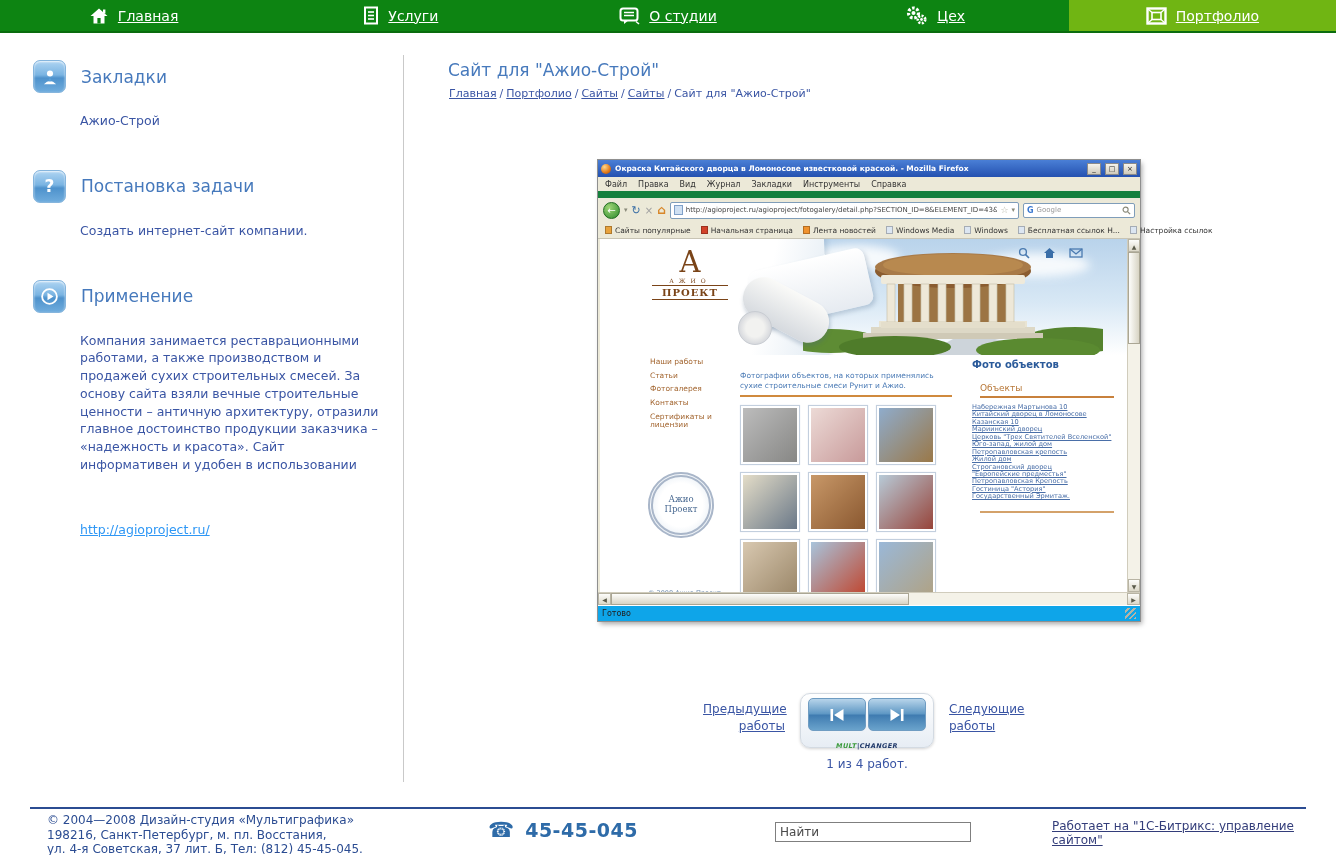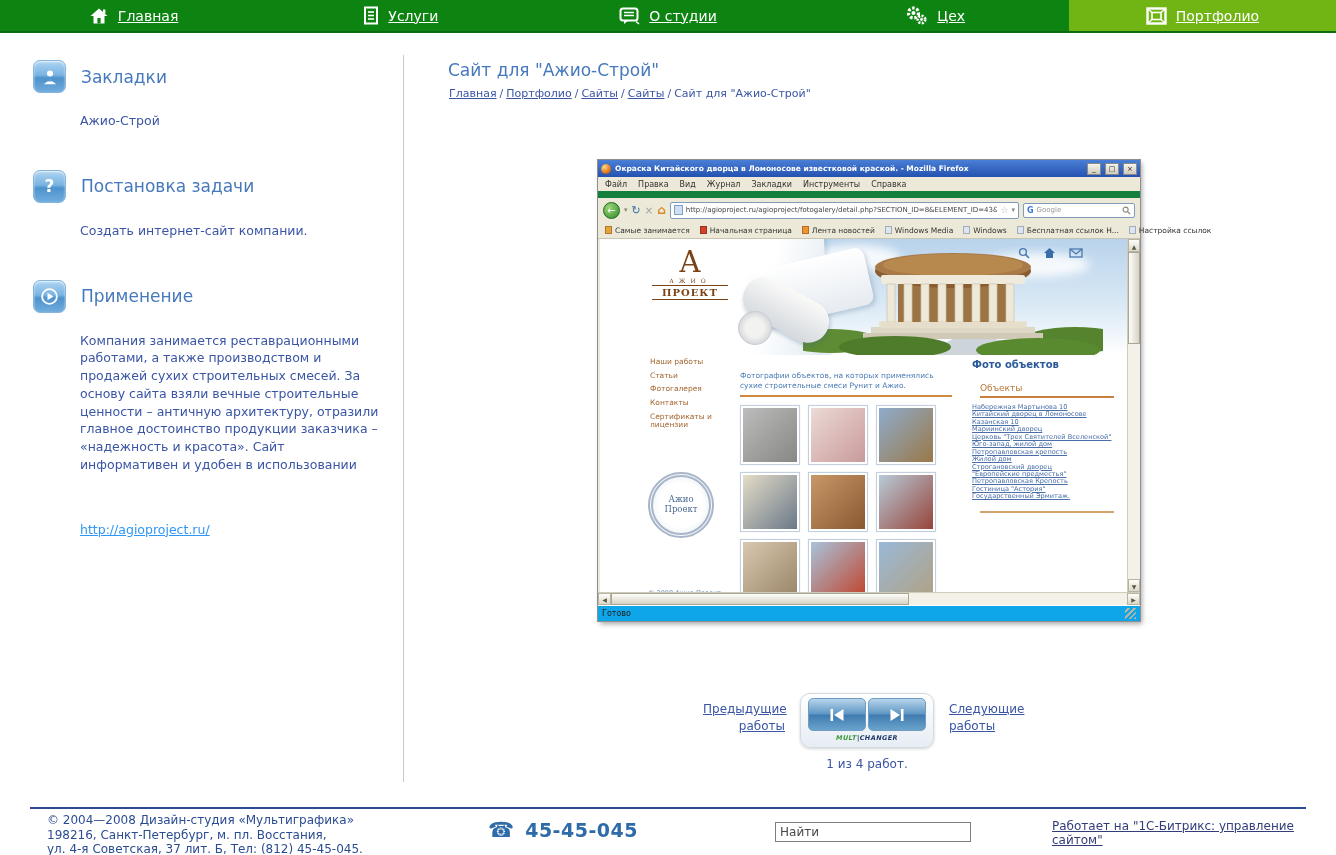--- a/index.html
+++ b/index.html
@@ -135,21 +135,21 @@
   .pager-prev{position:absolute;left:703px;top:701px;width:82px;text-align:right;font-size:12px;line-height:1.45;}
   .pager-next{position:absolute;left:949px;top:701px;width:82px;font-size:12px;line-height:1.45;}
   .pager-prev a,.pager-next a{color:#3a55a4;text-decoration:underline;}
   .changer{position:absolute;left:800px;top:693px;width:134px;height:55px;border-radius:10px;box-sizing:border-box;
            background:linear-gradient(180deg,#ffffff,#e7edf4);border:1px solid #d3dae2;
            box-shadow:0 1px 3px rgba(0,0,0,.18);padding:4px 6px;}
   .changer-btns{display:flex;gap:2px;justify-content:center;}
   .ch-btn{width:58px;height:33px;border-radius:5px;border:1px solid #6f9cc2;box-sizing:border-box;
           background:linear-gradient(180deg,#b7d4ea 0%,#5e97c4 48%,#3f7bb0 52%,#6aa3cc 100%);
           display:flex;align-items:center;justify-content:center;}
-  .changer-brand{text-align:center;font-size:6.5px;font-weight:bold;font-style:italic;margin-top:3px;letter-spacing:.4px;}
+  .changer-brand{text-align:center;font-size:6.5px;font-weight:bold;font-style:italic;margin-top:11px;letter-spacing:.4px;}
   .brand-mult{color:#3a9a3a;} .brand-sep{color:#223a6a;} .brand-changer{color:#223a6a;}
   .pager-counter{position:absolute;left:780px;top:757px;width:174px;text-align:center;font-size:12px;color:#3a55a4;}
 
   
   .footer-line{position:absolute;left:30px;right:30px;top:807px;border-top:2px solid #2b4c92;}
   .f-left{position:absolute;left:47px;top:813px;font-size:12px;color:#2b4c92;line-height:1.22;}
   .f-phone{position:absolute;left:488px;top:819px;display:flex;align-items:center;gap:11px;color:#2e6ba8;}
   .f-phone .ph-ico{font-size:21px;line-height:21px;}
   .f-phone .ph-num{font-size:19px;font-weight:bold;letter-spacing:.5px;}
   .f-search{position:absolute;left:775px;top:821px;}
@@ -300,21 +300,21 @@
         <span class="search-txt">Google</span>
         <svg width="9" height="9" viewBox="0 0 10 10">
             <circle cx="4" cy="4" r="2.8" fill="none" stroke="#8a8a7a" stroke-width="1.3"></circle>
             <line x1="6.2" y1="6.2" x2="9" y2="9" stroke="#8a8a7a" stroke-width="1.4"></line>
           </svg>
       </span>
     </div>
     <div class="b-bookmarks">
         <span class="bm">
           <i class="bm-ic" style="background: rgb(232, 162, 60);"></i>
-          <span>Самые занимается</span>
+          <span>Сайты популярные</span>
         </span>
         <span class="bm">
           <i class="bm-ic" style="background: rgb(210, 66, 42);"></i>
           <span>Начальная страница</span>
         </span>
         <span class="bm">
           <i class="bm-ic" style="background: rgb(240, 146, 46);"></i>
           <span>Лента новостей</span>
         </span>
         <span class="bm">

